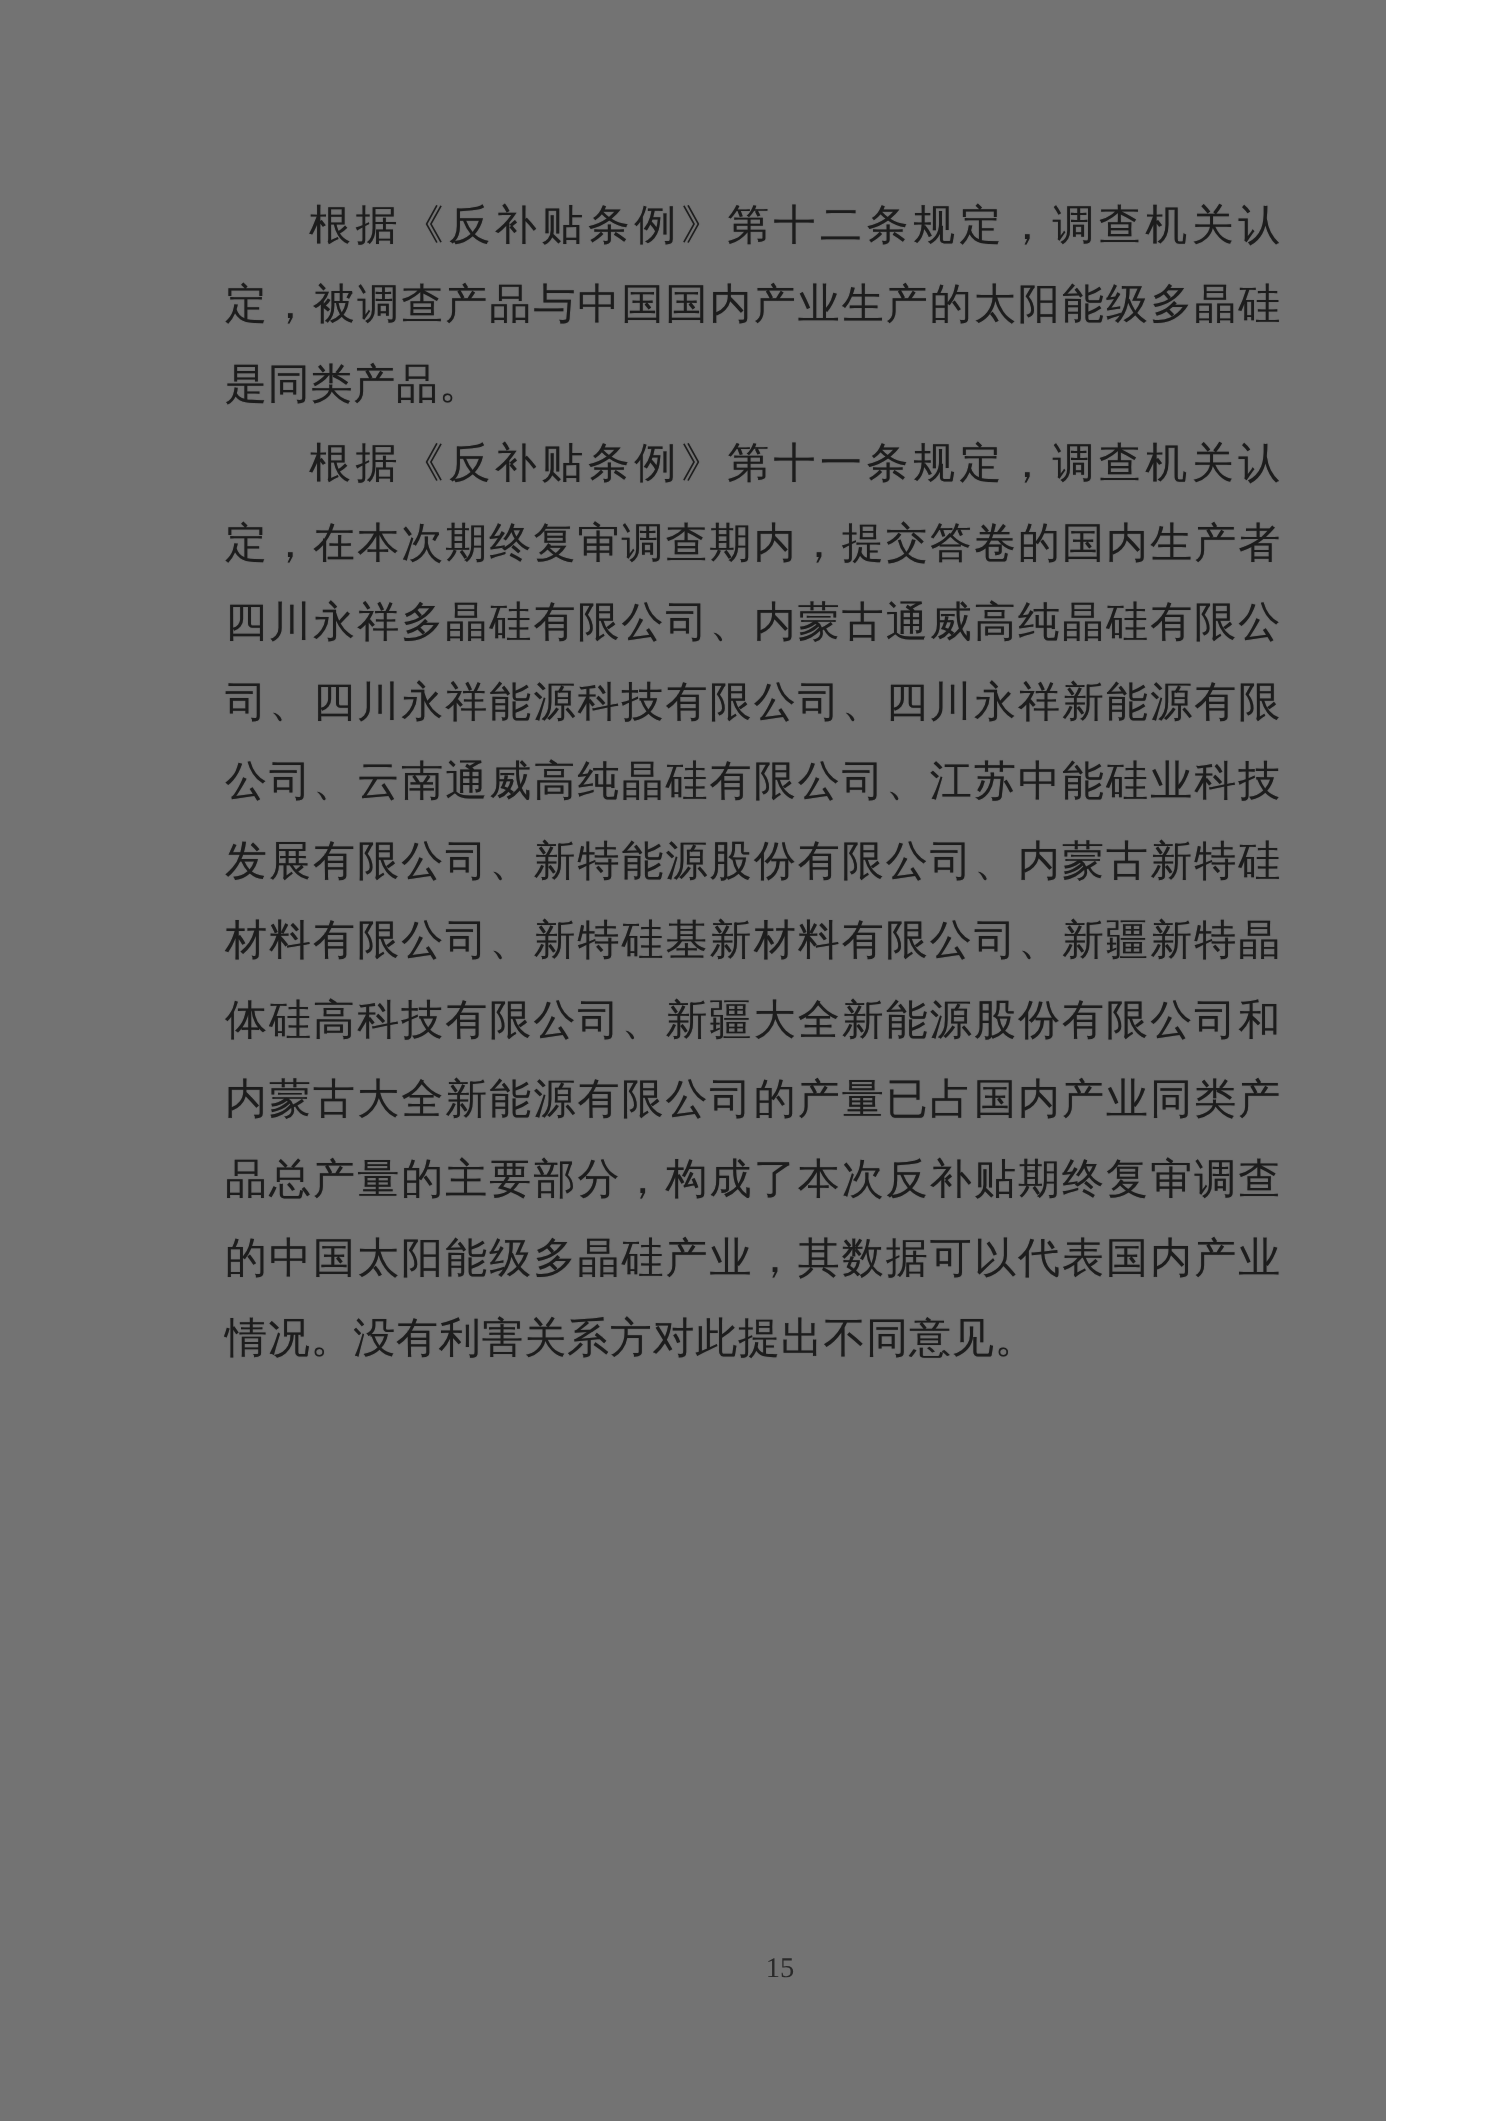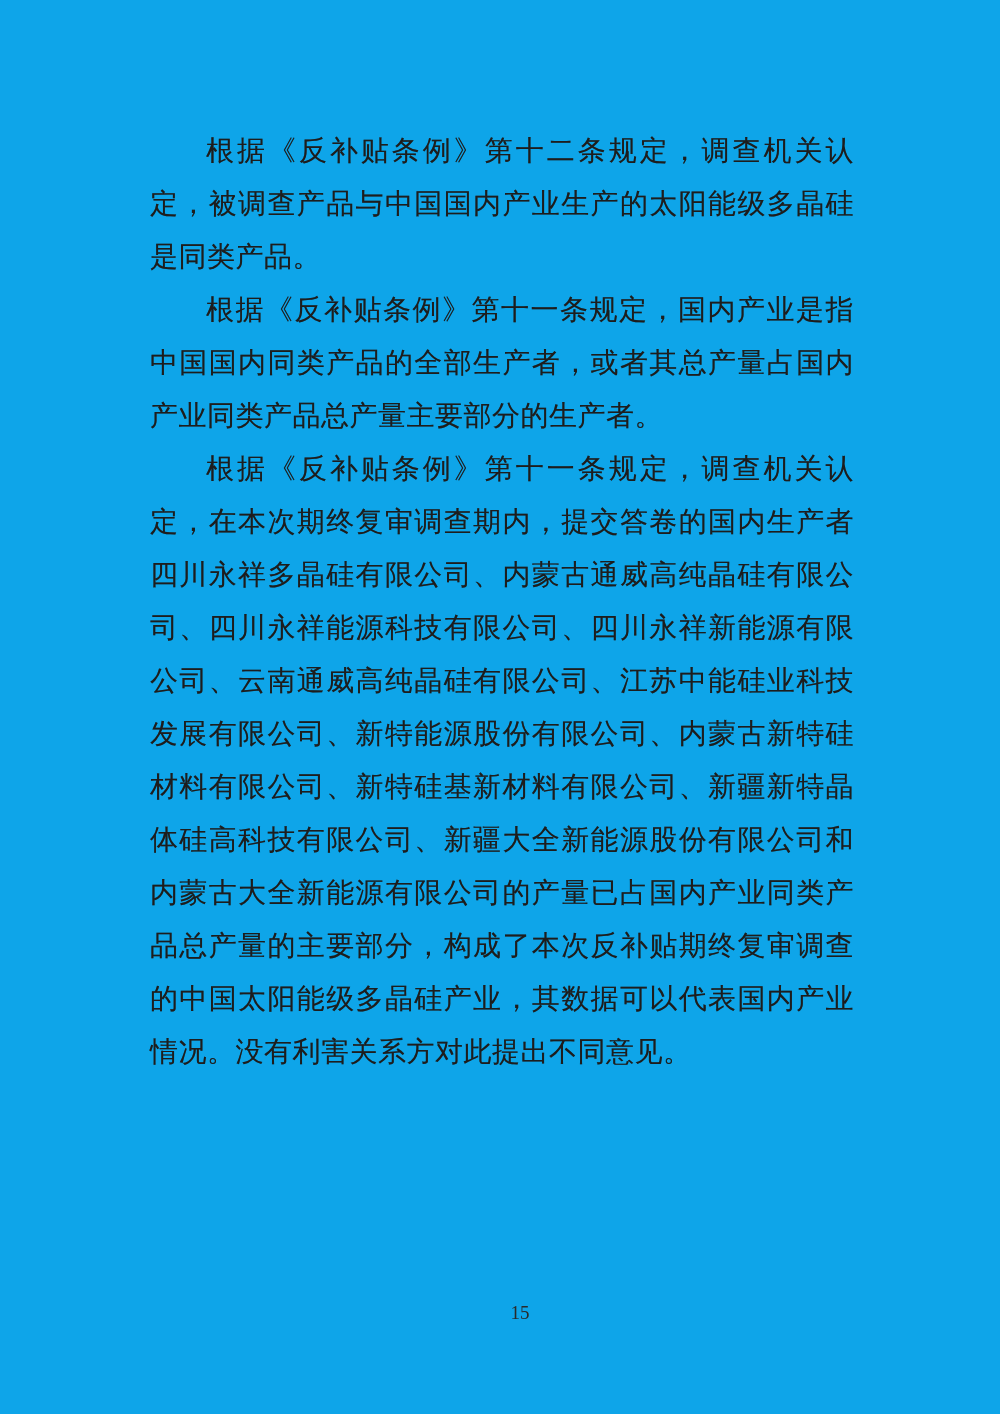--- a/index.html
+++ b/index.html
@@ -12,23 +12,23 @@
     height: 1414px;
     position: relative;
     font-family: "Liberation Serif", "DejaVu Serif", serif;
     color: #1d1d1d;
     overflow: hidden;
   }
   .page {
     position: absolute;
     left: 0;
     top: 0;
-    width: 1000px;
+    width: 924px;
     height: 1414px;
-    background: #0ea5e9;
+    background: #737373;
   }
   .content {
     position: absolute;
     left: 150px;
     top: 124px;
     width: 704px;
   }
   .para {
     margin: 0;
     font-size: 28px;
@@ -58,20 +58,19 @@
     font-family: "Liberation Serif", "DejaVu Serif", serif;
     margin-left: 40px;
   }
 </style>
 </head>
 <body>
 
 <div class="page">
   <div class="content">
     <p class="para body">根据《反补贴条例》第十二条规定，调查机关认定，被调查产品与中国国内产业生产的太阳能级多晶硅是同类产品。</p>
-    <p class="para body">根据《反补贴条例》第十一条规定，国内产业是指中国国内同类产品的全部生产者，或者其总产量占国内产业同类产品总产量主要部分的生产者。</p>
     <p class="para body">根据《反补贴条例》第十一条规定，调查机关认定，在本次期终复审调查期内，提交答卷的国内生产者四川永祥多晶硅有限公司、内蒙古通威高纯晶硅有限公司、四川永祥能源科技有限公司、四川永祥新能源有限公司、云南通威高纯晶硅有限公司、江苏中能硅业科技发展有限公司、新特能源股份有限公司、内蒙古新特硅材料有限公司、新特硅基新材料有限公司、新疆新特晶体硅高科技有限公司、新疆大全新能源股份有限公司和内蒙古大全新能源有限公司的产量已占国内产业同类产品总产量的主要部分，构成了本次反补贴期终复审调查的中国太阳能级多晶硅产业，其数据可以代表国内产业情况。没有利害关系方对此提出不同意见。</p>
   </div>
 
   <div class="page-footer">
     <span class="page-number">15</span>
   </div>
 </div>
 
 </body></html>

